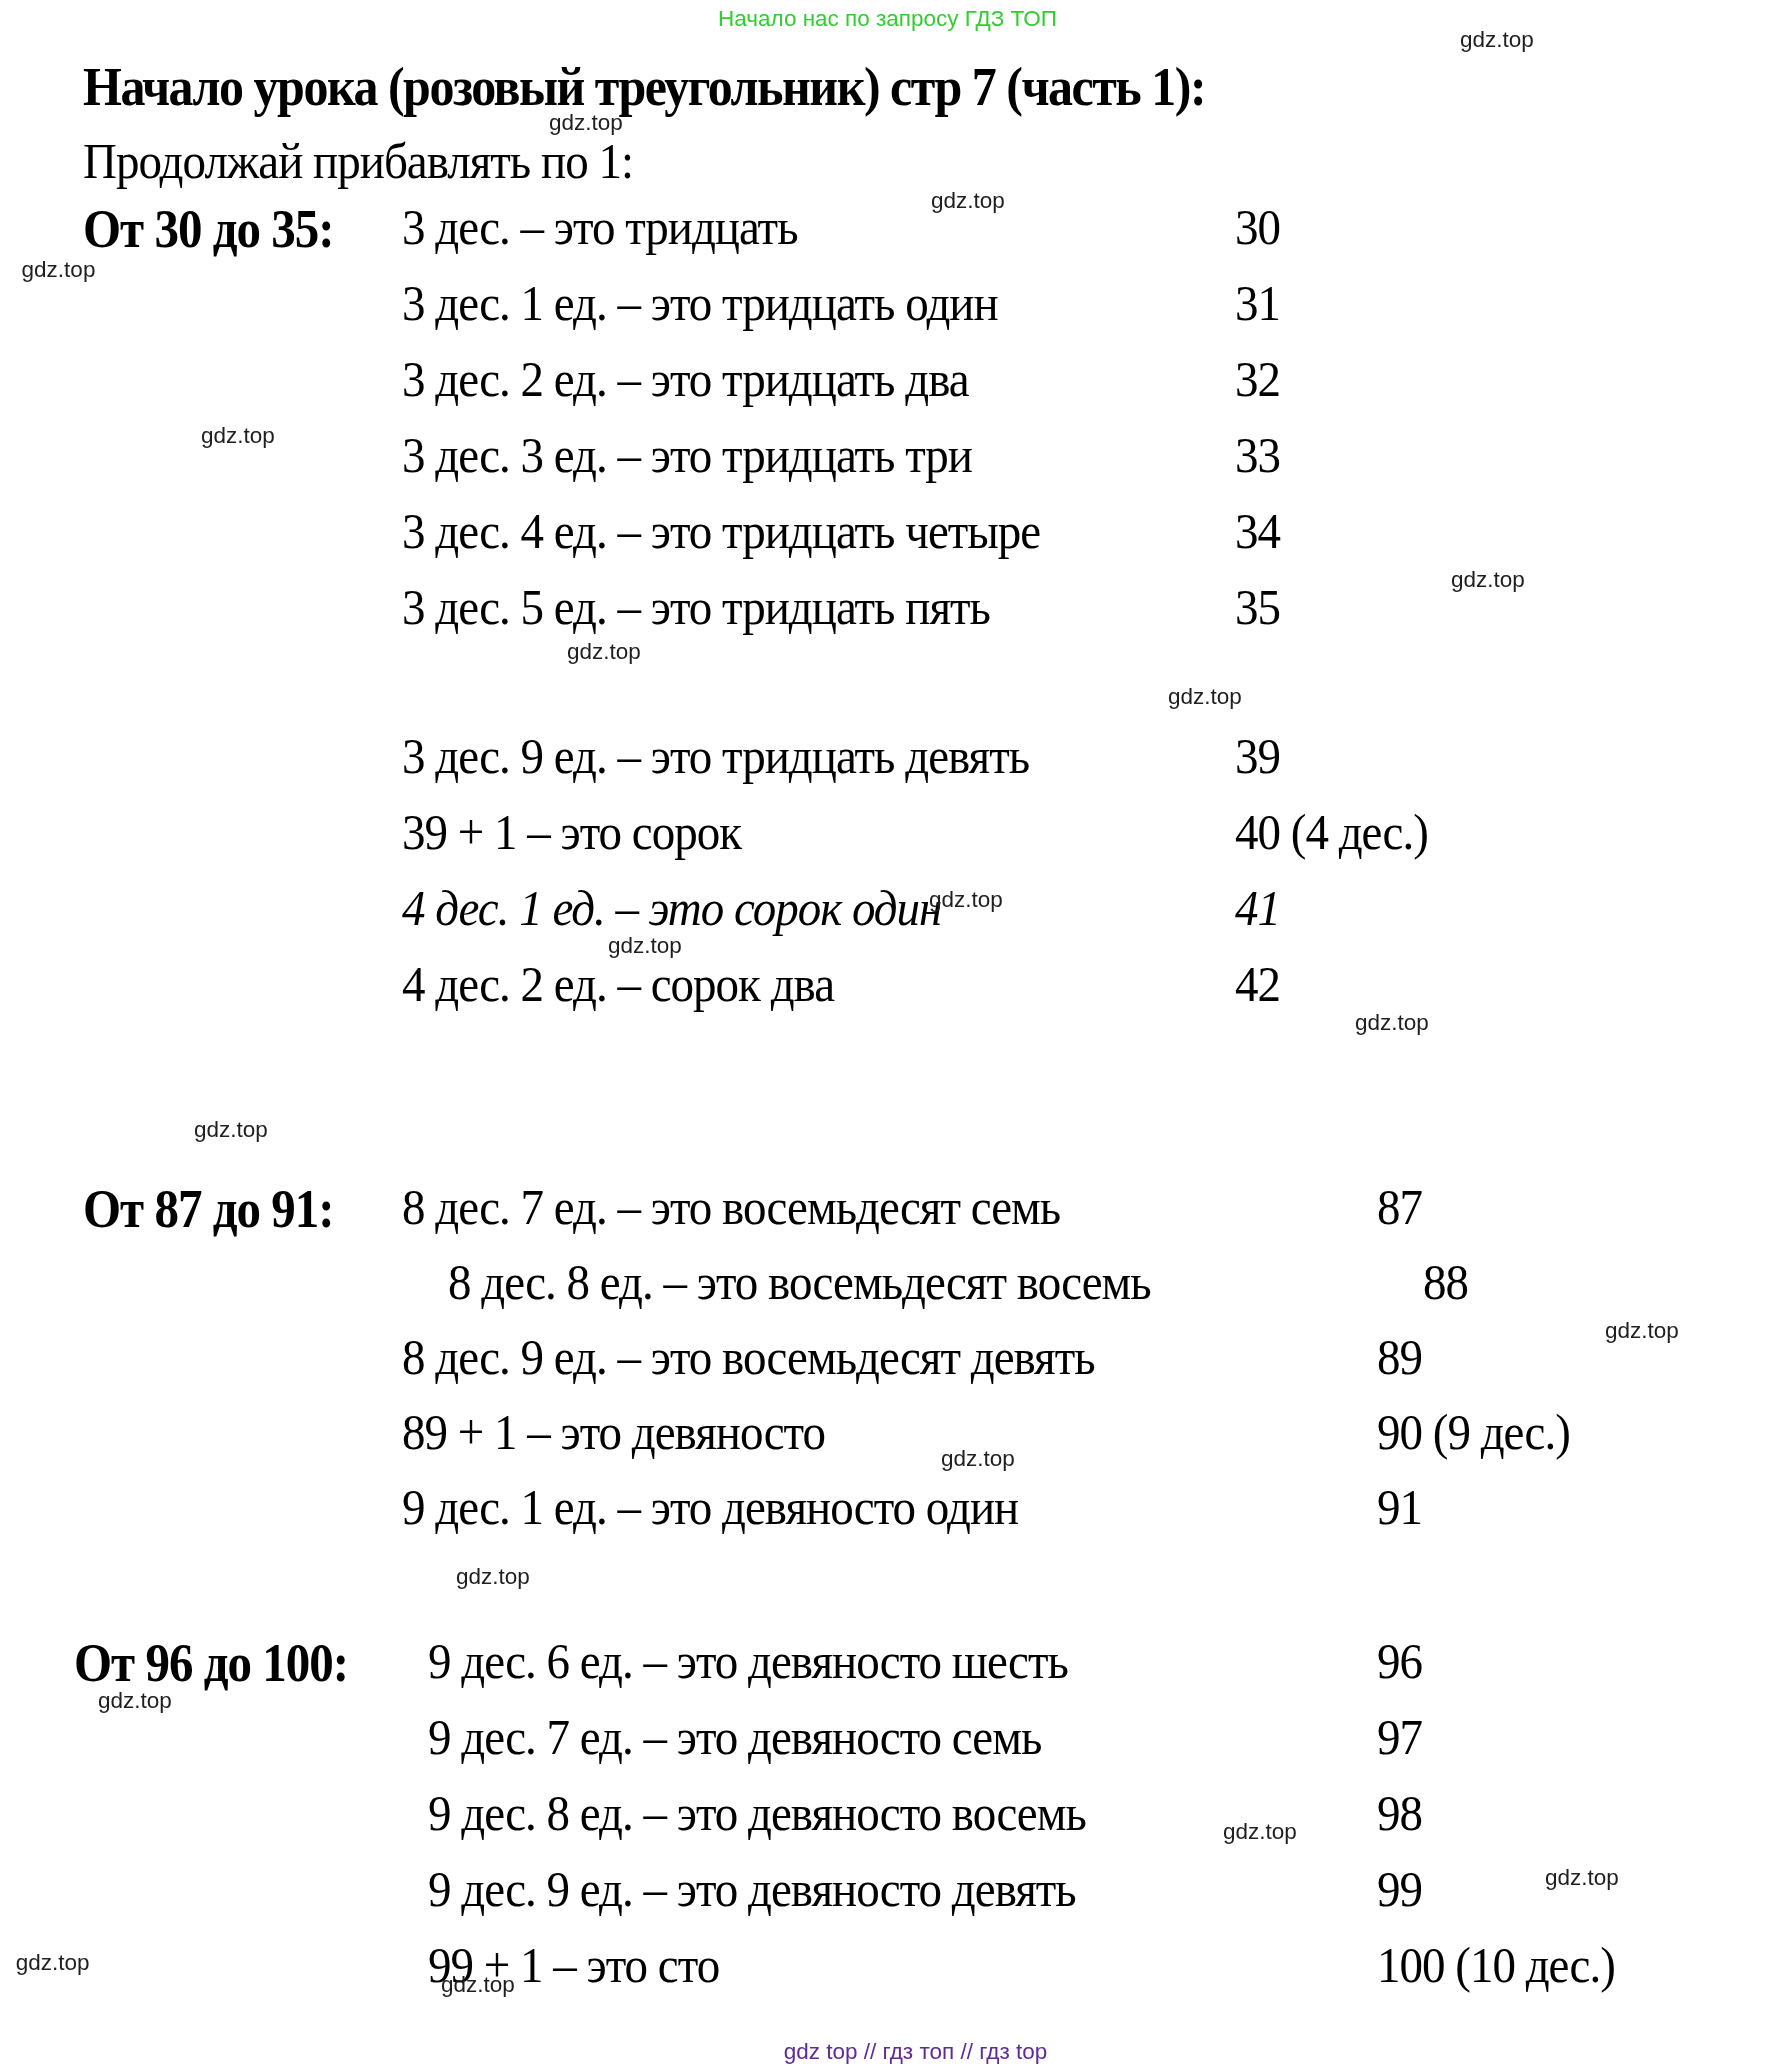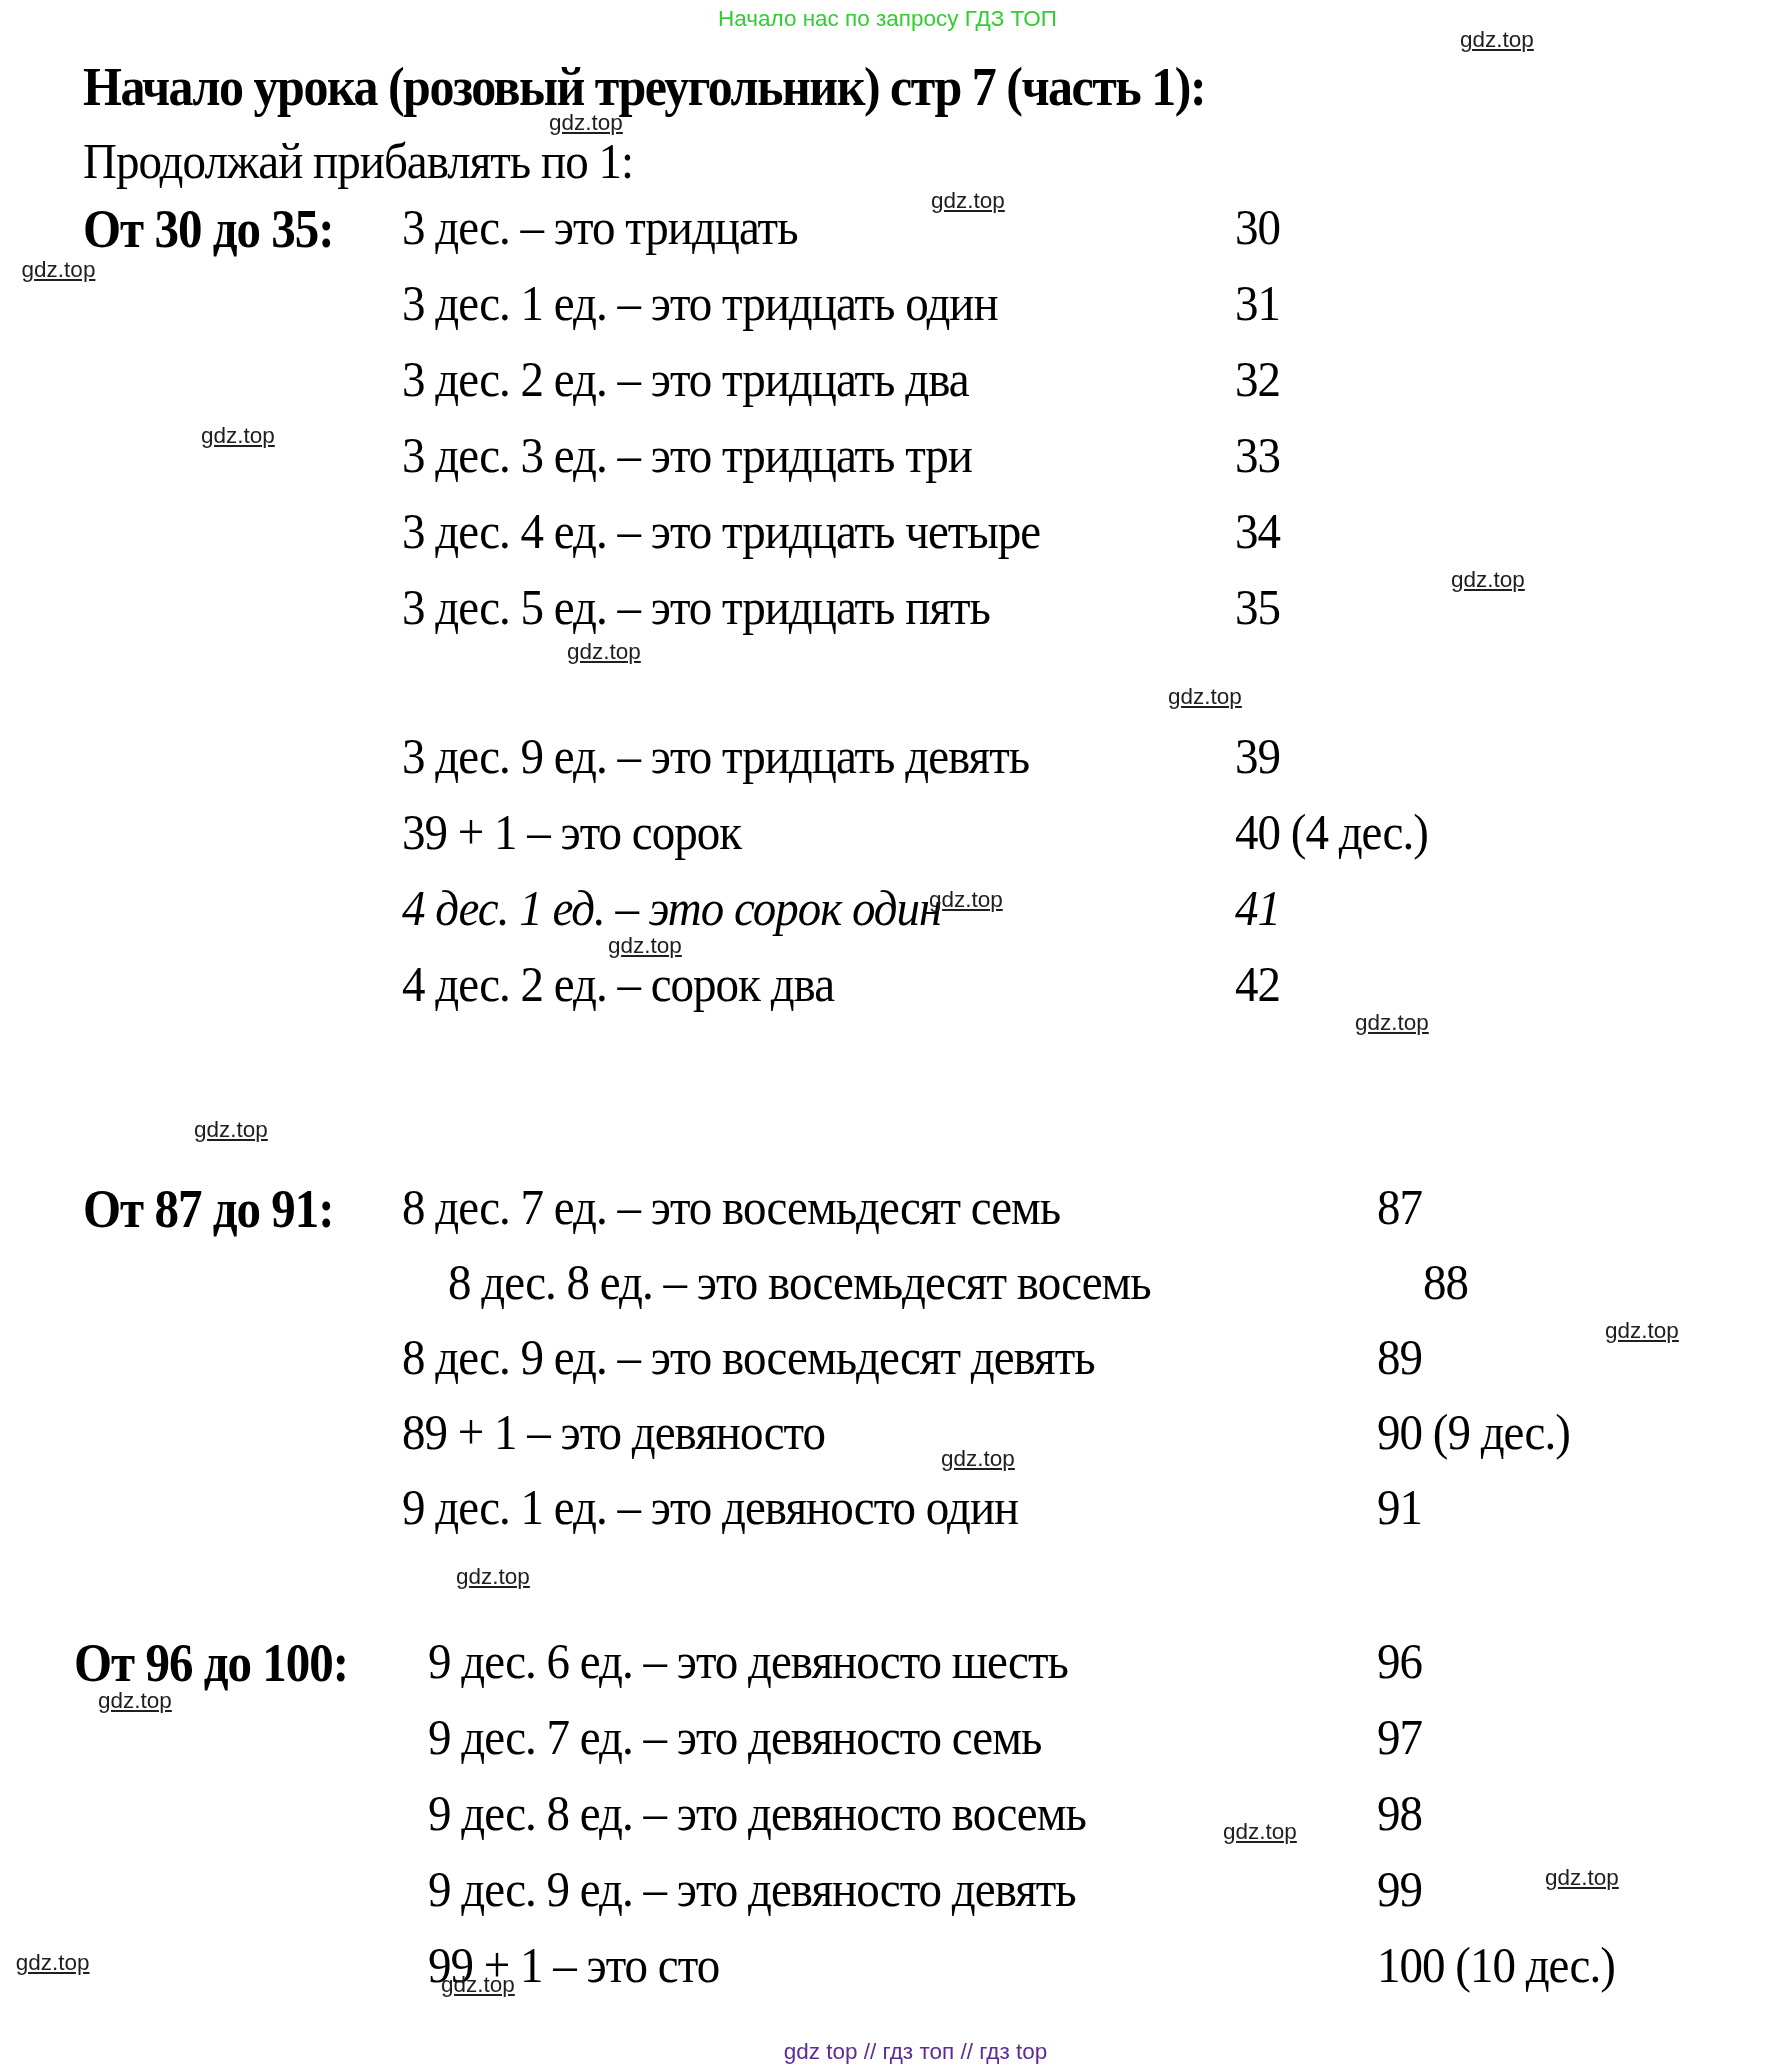--- a/index.html
+++ b/index.html
@@ -52,21 +52,20 @@
     letter-spacing: -1px;
     transform: scaleY(1.1);
     transform-origin: top left;
   }
   .row .range-label { font-weight: 700; font-size: 49px; }
   .wm {
     position: absolute;
     font-family: "Liberation Sans", sans-serif;
     font-size: 22.5px;
     white-space: nowrap;
-    text-decoration: underline;
   }
   .footer {
     position: absolute;
     top: 2039px; left: 0;
     width: 100%;
     text-align: center;
     font-family: "Liberation Sans", sans-serif;
     font-size: 22.5px;
     margin-left: 28px;
   }

